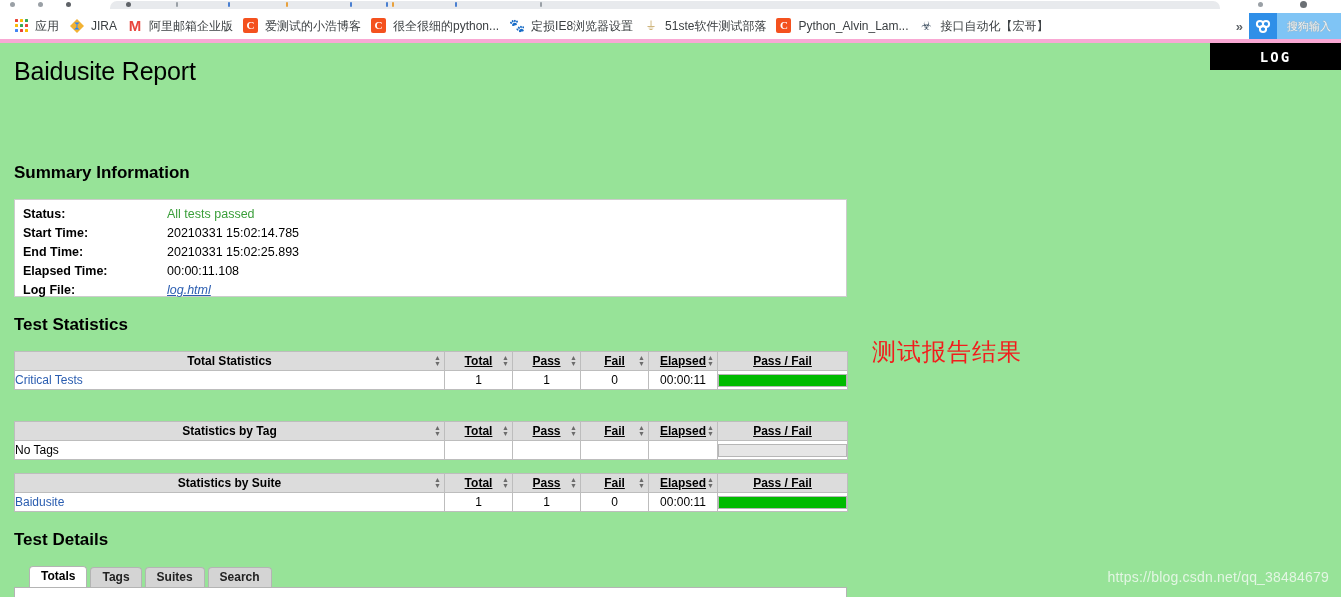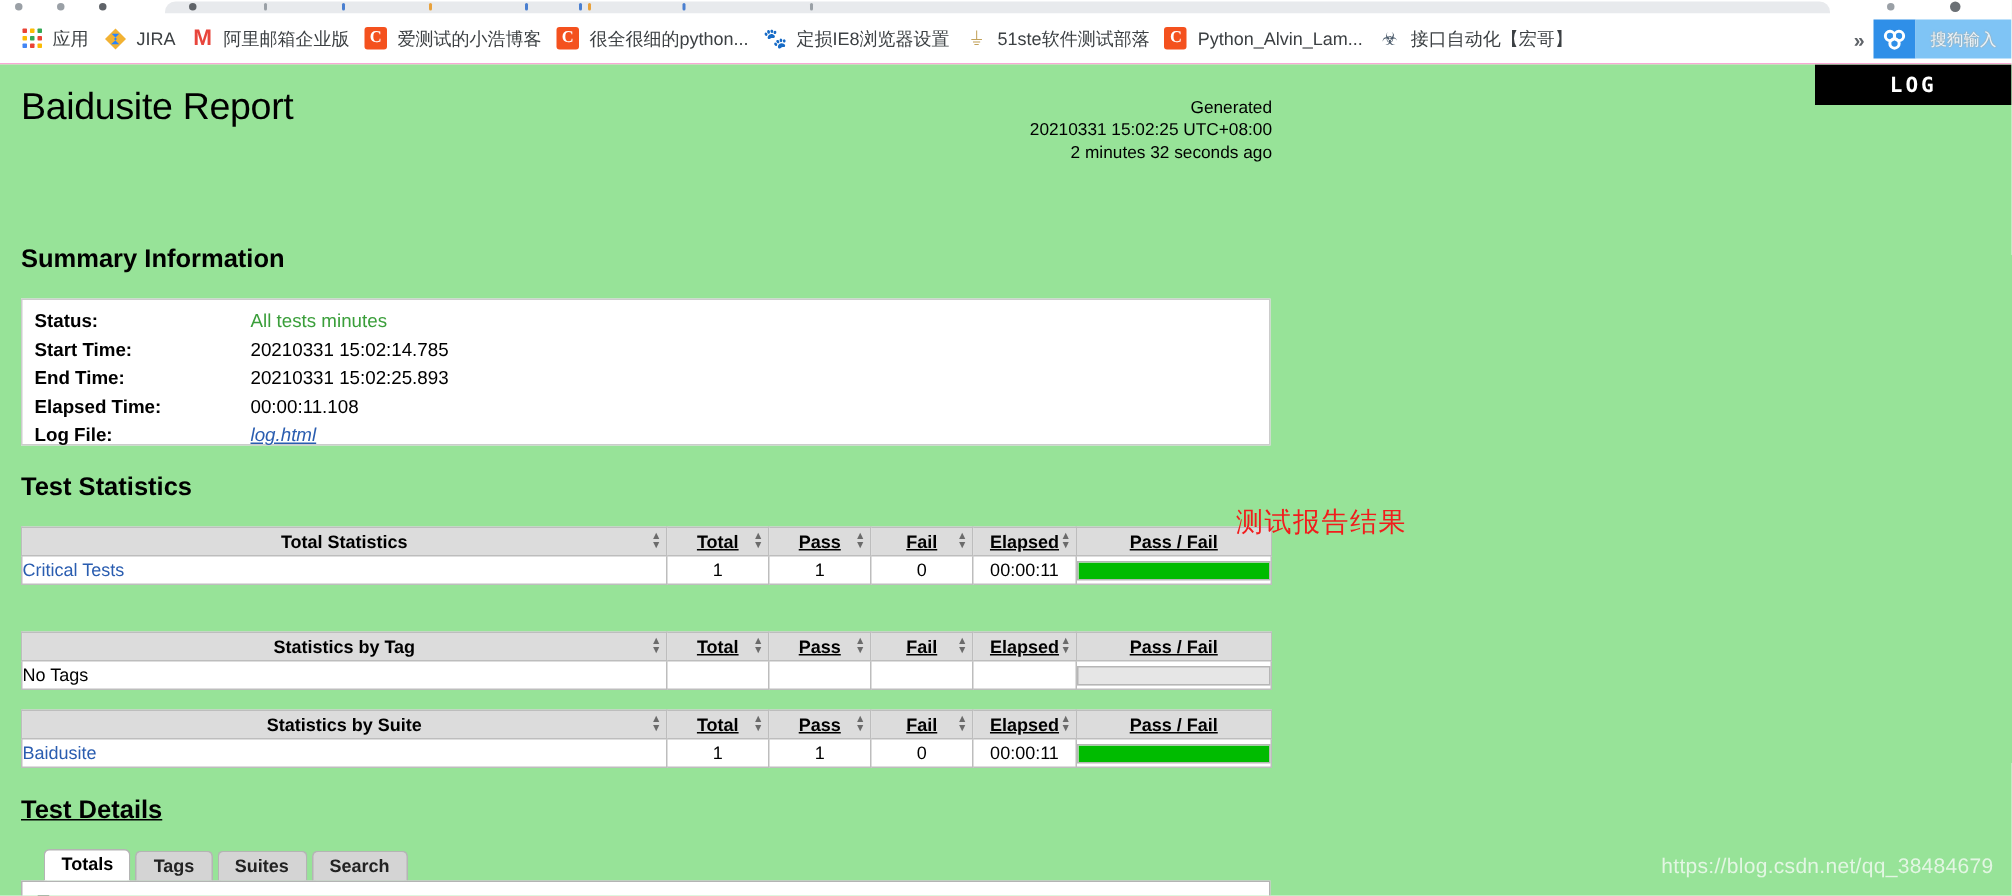--- a/index.html
+++ b/index.html
@@ -9,21 +9,21 @@
     overflow: hidden;
     font-family: "Liberation Sans", sans-serif;
     background: #ffffff;
   }
 
   
   #browser-chrome {
     position: absolute; left: 0; top: 0;
     width: 1341px; height: 43px;
     background: #ffffff;
-    border-bottom: 1px solid #f9a8d4;
+    border-bottom: 4px solid #f9a8d4;
     overflow: hidden;
   }
   #tabstrip-sliver {
     position: absolute; left: 0; top: 0; width: 1341px; height: 9px;
     background: #ffffff;
     overflow: hidden;
   }
   .sliver-tab {
     position: absolute; top: 1px; height: 14px;
     background: #e8eaed; border-radius: 7px 7px 0 0;
@@ -130,21 +130,21 @@
     text-align: right; font-size: 11.5px; color: #000; line-height: 15px;
   }
 
   h2.section {
     font-size: 17px; font-weight: 700; color: #000;
     margin: 0; padding: 0;
   }
 
   #summary-heading { position: absolute; left: 14px; top: 120px; }
   #stats-heading   { position: absolute; left: 14px; top: 272px; }
-  #details-heading { position: absolute; left: 14px; top: 487px; text-decoration: underline; }
+  #details-heading { position: absolute; left: 14px; top: 487px; }
 
   
   #summary-box {
     position: absolute; left: 14px; top: 156px;
     width: 833px; height: 98px;
     background: #fff; border: 1px solid #ccc;
     padding: 7px 0 0 8px;
   }
   .sum-row { display: flex; height: 19px; align-items: flex-start; }
   .sum-key {
@@ -232,22 +232,22 @@
   }
   .radio-row {
     position: absolute; left: 148px;
     display: flex; align-items: center; gap: 7px;
   }
   #radio-critical { top: 8px; }
   .radio-text { font-size: 12px; color: #000; }
 
   
   #annotation {
-    position: absolute; left: 824px; top: 293px;
-    font-size: 18px; color: #f21c1c;
+    position: absolute; left: 872px; top: 293px;
+    font-size: 24px; color: #f21c1c;
     font-family: "DejaVu Sans", sans-serif;
     letter-spacing: 1px;
   }
   #watermark {
     position: absolute; right: 12px; bottom: 12px;
     font-size: 14px; color: #e3f6e3;
     letter-spacing: 0.2px;
     padding-left: 28px;
   }
 </style>
@@ -361,34 +361,29 @@
   </div>
 </div>
 
 <div id="page">
 
   <div id="log-button">LOG</div>
 
   <div id="report-wrap">
     <div id="title-row">
       <div id="report-title">Baidusite Report</div>
-      <div id="generated-block">
-        <div>Generated</div>
-        <div>20210331 15:02:25 UTC+08:00</div>
-        <div>2 minutes 32 seconds ago</div>
-      </div>
     </div>
   </div>
 
   <h2 class="section" id="summary-heading">Summary Information</h2>
 
   <div id="summary-box">
     <div class="sum-row">
       <span class="sum-key">Status:</span>
-      <span class="sum-val pass">All tests minutes</span>
+      <span class="sum-val pass">All tests passed</span>
     </div>
     <div class="sum-row">
       <span class="sum-key">Start Time:</span>
       <span class="sum-val">20210331 15:02:14.785</span>
     </div>
     <div class="sum-row">
       <span class="sum-key">End Time:</span>
       <span class="sum-val">20210331 15:02:25.893</span>
     </div>
     <div class="sum-row">

